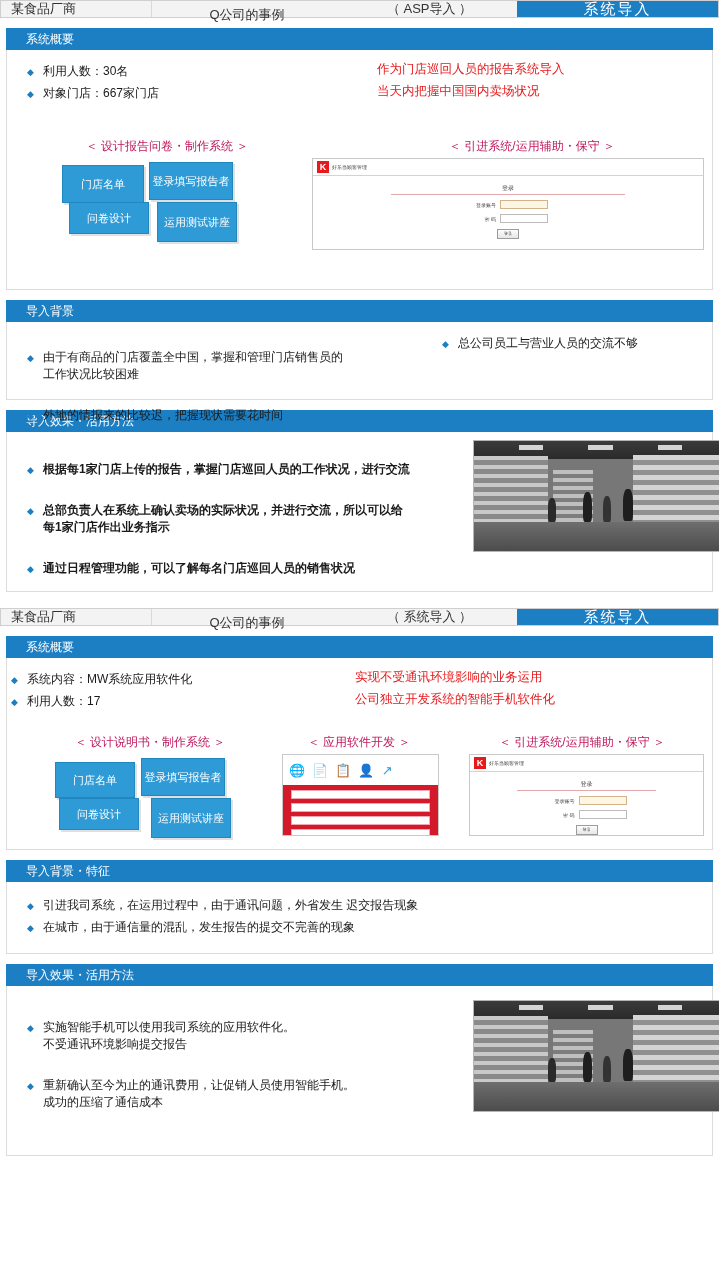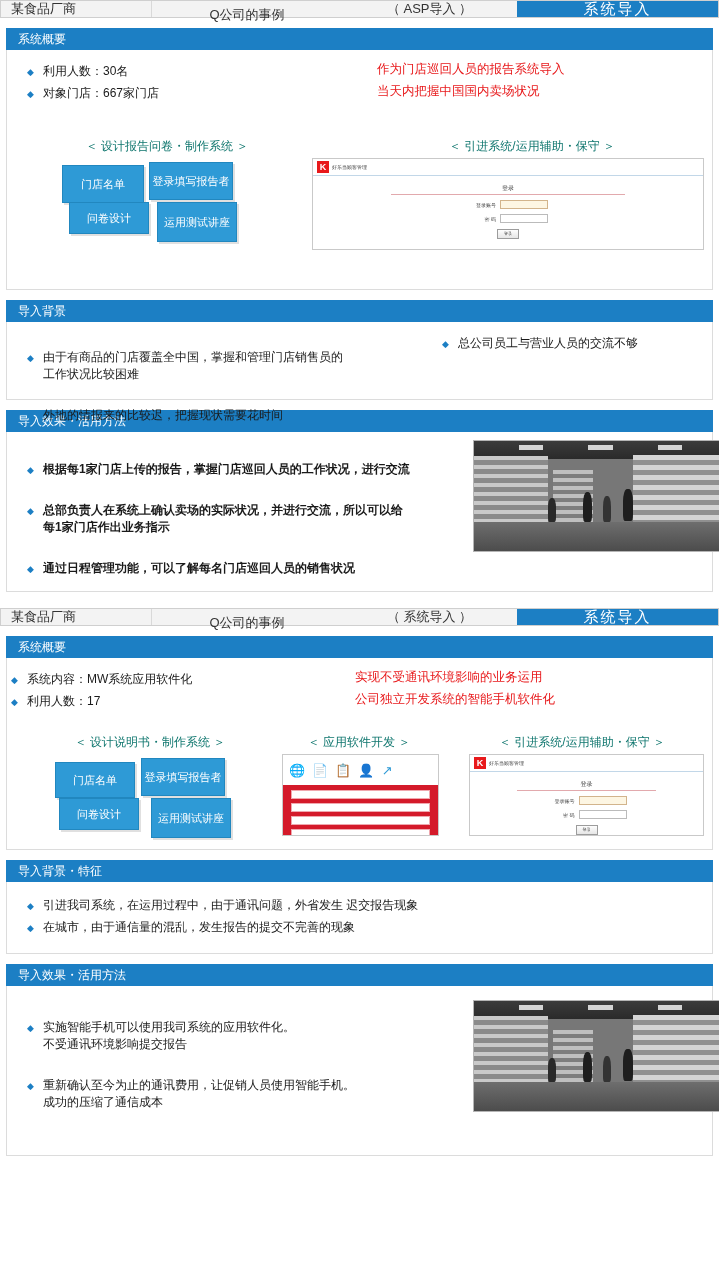--- a/index.html
+++ b/index.html
@@ -46,21 +46,21 @@
     font-size:15px;
     letter-spacing:2px;
   }
   
   .band{
     background:#1c7fc4;
     color:#fff;
     font-size:12px;
     height:22px;
     line-height:22px;
-    padding-left:12px;
+    padding-left:20px;
     margin:10px 6px 0 6px;
   }
   .panel{
     margin:0 6px;
     border:1px solid #dcdcdc;
     border-top:none;
     background:#fff;
     box-sizing:border-box;
     position:relative;
   }
@@ -89,21 +89,21 @@
   }
   
   .red-note{
     color:#e8191b;
     font-size:12.5px;
     line-height:22px;
   }
   
   .cap{
     font-size:12px;
-    color:#0f766e;
+    color:#be185d;
     text-align:center;
   }
   
   .flowbox{
     position:absolute;
     background:#2e9ad6;
     color:#fff;
     font-size:11px;
     text-align:center;
     display:flex;

